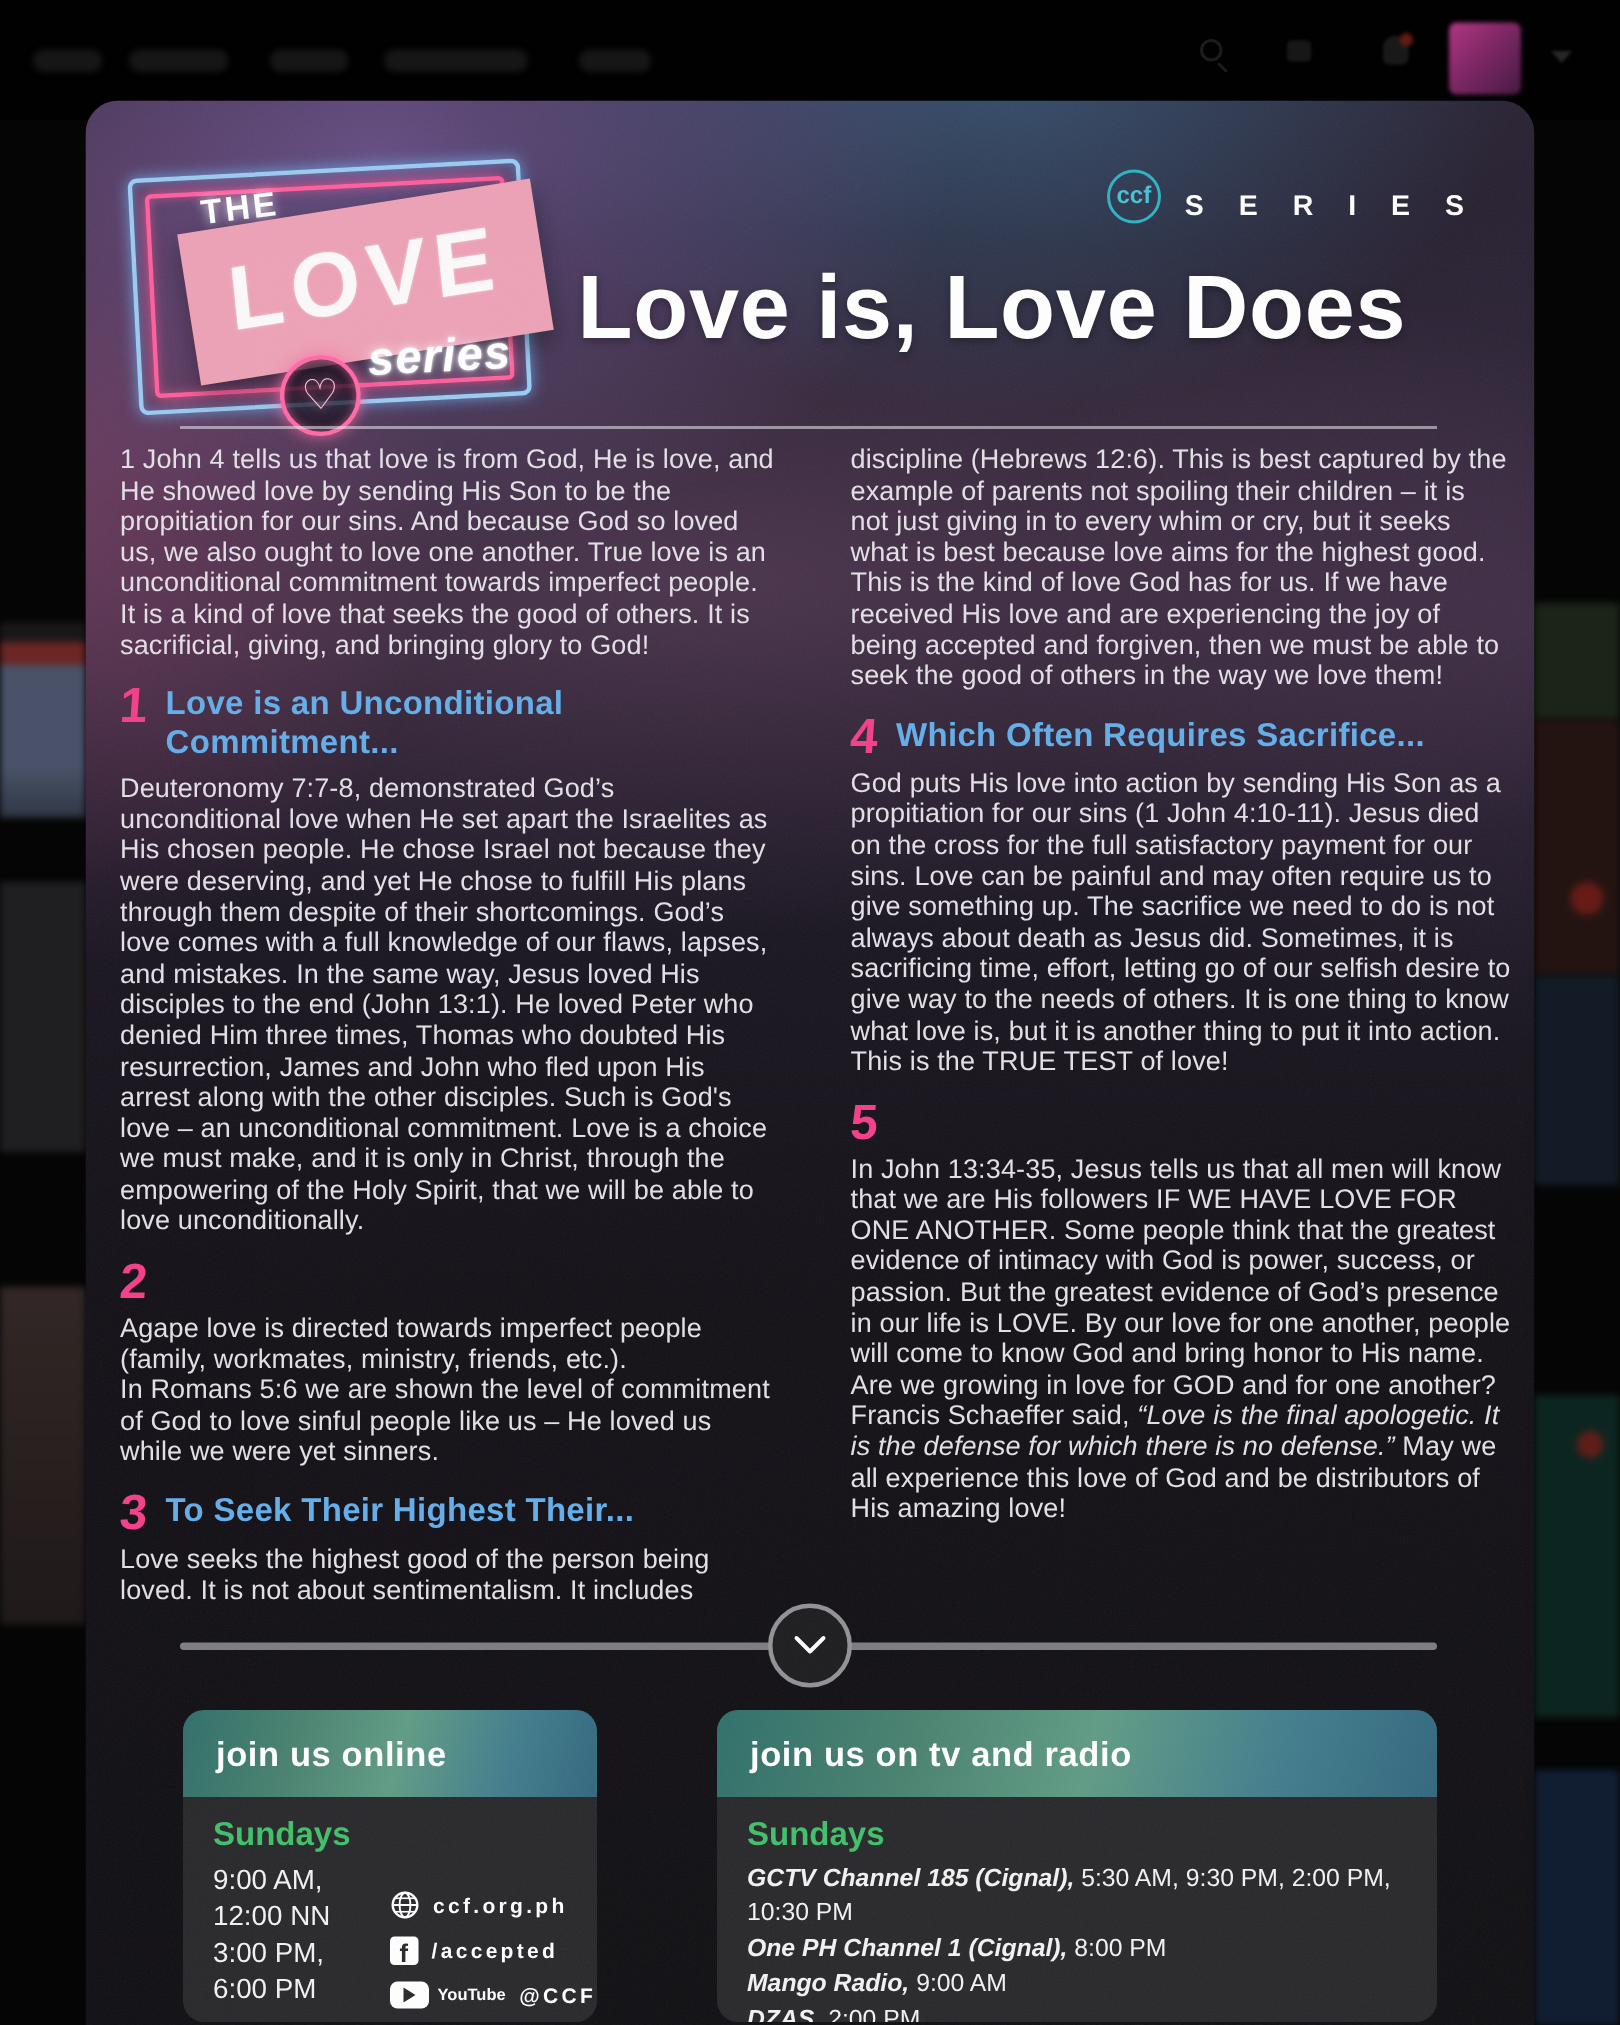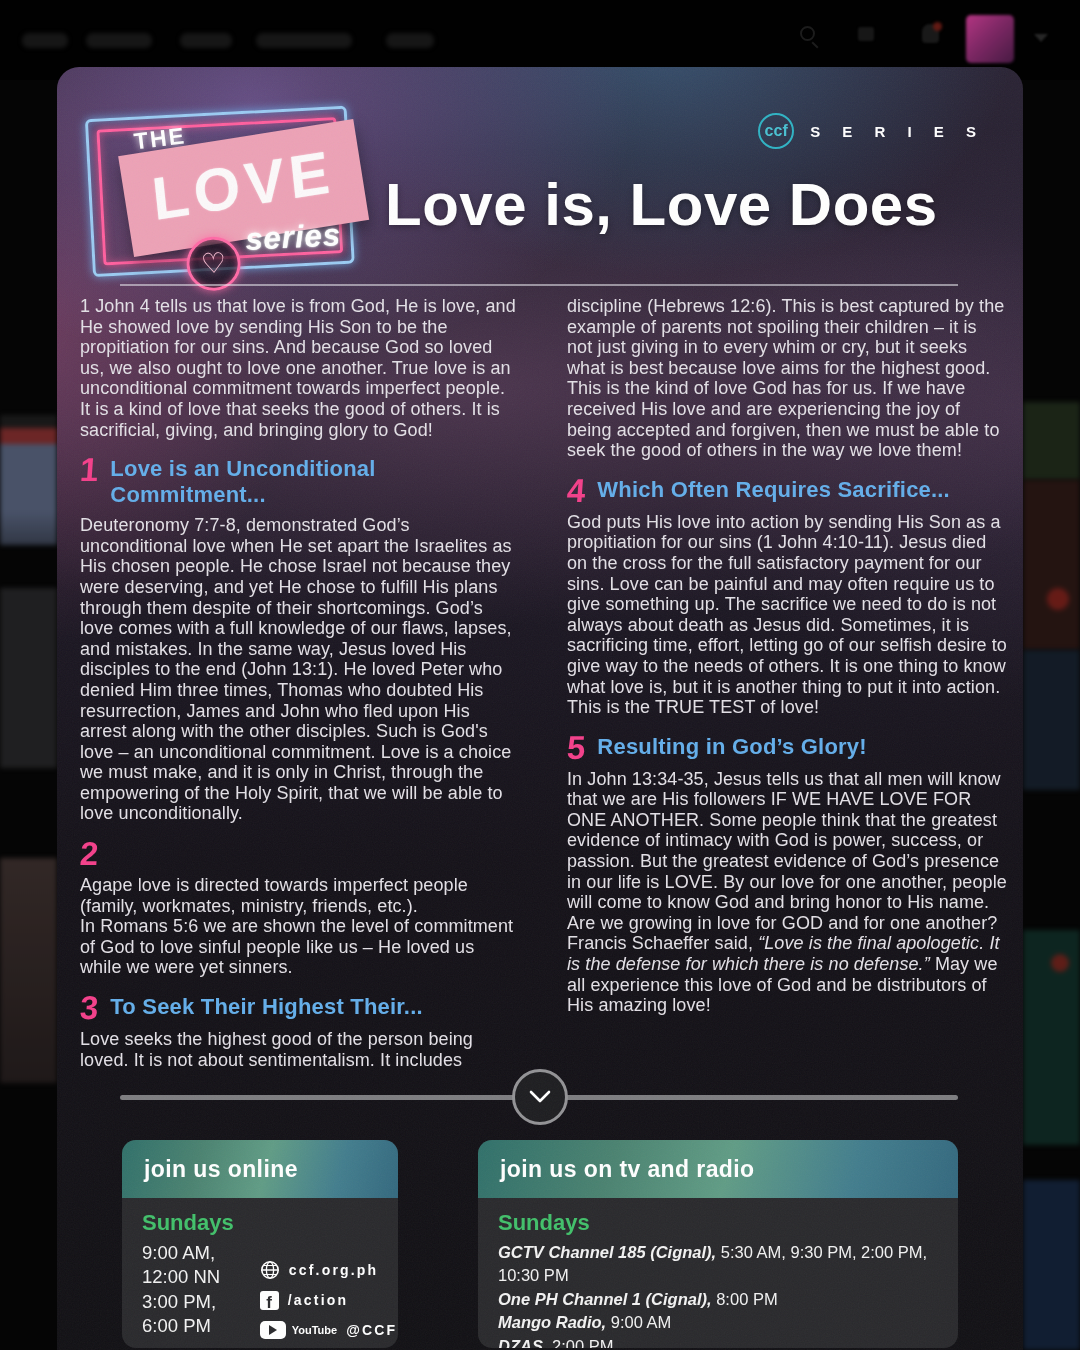--- a/index.html
+++ b/index.html
@@ -51,24 +51,24 @@
     text-shadow:0 0 2px rgba(255,255,255,.6); }
   .logo-series { position:absolute; left:158px; top:125px; font-size:31px; font-weight:bold; font-style:italic;
     color:#fff; text-shadow:0 0 8px rgba(255,255,255,.95), 0 0 2px #fff; letter-spacing:1px; }
   .heart-circle { position:absolute; left:98px; top:138px; width:54px; height:54px; border-radius:50%;
     border:3px solid #ff6aa6; background:rgba(24,14,28,.72);
     box-shadow:0 0 10px rgba(255,106,166,.85), inset 0 0 6px rgba(255,106,166,.6);
     display:flex; align-items:center; justify-content:center; }
   .heart-glyph { font-size:28px; color:#ffc4d8; text-shadow:0 0 6px rgba(255,140,180,.9); line-height:1; }
 
   
-  .series-badge { position:absolute; right:38px; top:46px; display:flex; align-items:center; }
+  .series-badge { position:absolute; right:38px; top:46px; display:flex; align-items:flex-end; }
   .ccf-circle { width:36px; height:36px; border-radius:50%; border:2px solid #2fb3c4; display:flex;
     align-items:center; justify-content:center; font-size:16px; font-weight:bold; color:#49c2d2; }
-  .series-label { margin-left:16px; font-size:15px; font-weight:bold; color:#fff; letter-spacing:9px; }
+  .series-label { margin-left:16px; font-size:19px; font-weight:bold; color:#fff; letter-spacing:9px; }
 
   .page-title { position:absolute; left:328px; top:103px; font-size:60px; font-weight:800; color:#fff;
     letter-spacing:.5px; text-shadow:0 2px 6px rgba(0,0,0,.35); }
   .title-divider { position:absolute; left:63px; top:217px; width:838px; height:2px; background:rgba(235,235,240,.55); }
 
   
   .col { position:absolute; width:440px; top:229px; color:#e3e0e6; font-size:18px; line-height:20.6px; }
   .col-left { left:23px; }
   .col-right { left:510px; }
   .col p { white-space:pre-line; margin-bottom:14px; letter-spacing:.1px; }
@@ -188,21 +188,20 @@
       <p>discipline (Hebrews 12:6). This is best captured by the example of parents not spoiling their children – it is not just giving in to every whim or cry, but it seeks what is best because love aims for the highest good. This is the kind of love God has for us. If we have received His love and are experiencing the joy of being accepted and forgiven, then we must be able to seek the good of others in the way we love them!</p>
 
       <div class="sec-head">
         <span class="sec-num">4</span>
         <span class="sec-title">Which Often Requires Sacrifice...</span>
       </div>
       <p>God puts His love into action by sending His Son as a propitiation for our sins (1 John 4:10-11). Jesus died on the cross for the full satisfactory payment for our sins. Love can be painful and may often require us to give something up. The sacrifice we need to do is not always about death as Jesus did. Sometimes, it is sacrificing time, effort, letting go of our selfish desire to give way to the needs of others. It is one thing to know what love is, but it is another thing to put it into action. This is the TRUE TEST of love!</p>
 
       <div class="sec-head">
         <span class="sec-num">5</span>
-        <span class="sec-title">Resulting in God’s Glory!</span>
       </div>
       <p><span>In John 13:34-35, Jesus tells us that all men will know that we are His followers IF WE HAVE LOVE FOR ONE ANOTHER. Some people think that the greatest evidence of intimacy with God is power, success, or passion. But the greatest evidence of God’s presence in our life is LOVE. By our love for one another, people will come to know God and bring honor to His name. Are we growing in love for GOD and for one another? Francis Schaeffer said, </span><span class="quote-italic">“Love is the final apologetic. It is the defense for which there is no defense.”</span><span> May we all experience this love of God and be distributors of His amazing love!</span></p>
     </div>
 
     <div class="scroll-line"></div>
     <div class="scroll-btn">
       <svg width="24" height="14" viewBox="0 0 24 14">
         <polyline points="3,2 12,11 21,2" fill="none" stroke="#ffffff" stroke-width="2.6" stroke-linecap="round" stroke-linejoin="round"></polyline>
       </svg>
     </div>
@@ -223,21 +222,21 @@
               <circle cx="10" cy="10" r="8.2" fill="none" stroke="#fff" stroke-width="1.6"></circle>
               <ellipse cx="10" cy="10" rx="3.6" ry="8.2" fill="none" stroke="#fff" stroke-width="1.3"></ellipse>
               <line x1="1.8" y1="10" x2="18.2" y2="10" stroke="#fff" stroke-width="1.3"></line>
               <line x1="3" y1="5.5" x2="17" y2="5.5" stroke="#fff" stroke-width="1.1"></line>
               <line x1="3" y1="14.5" x2="17" y2="14.5" stroke="#fff" stroke-width="1.1"></line>
             </svg>
             <span class="link-label">ccf.org.ph</span>
           </div>
           <div class="link-row">
             <div class="fb-box">f</div>
-            <span class="link-label">/action</span>
+            <span class="link-label">/accepted</span>
           </div>
           <div class="link-row">
             <div class="yt-box">
                 <div class="yt-tri"></div>
               </div>
             <span class="yt-word">YouTube</span>
             <span class="link-label">@CCFmainTV</span>
           </div>
         </div>
       </div>

